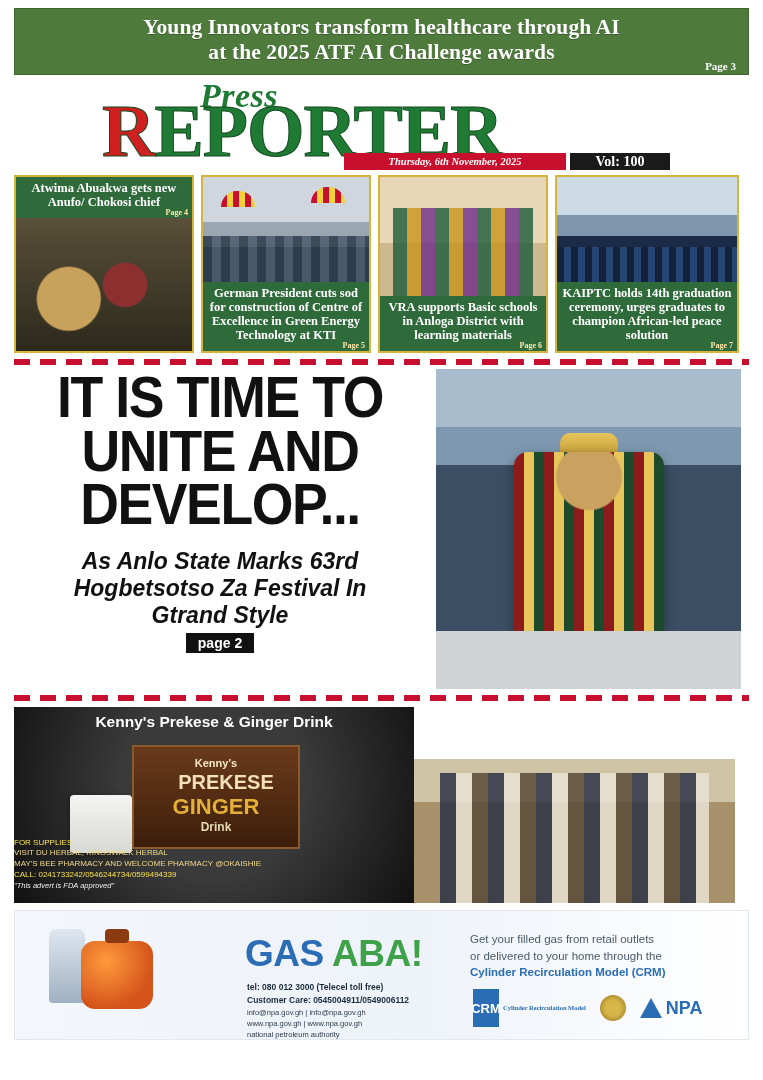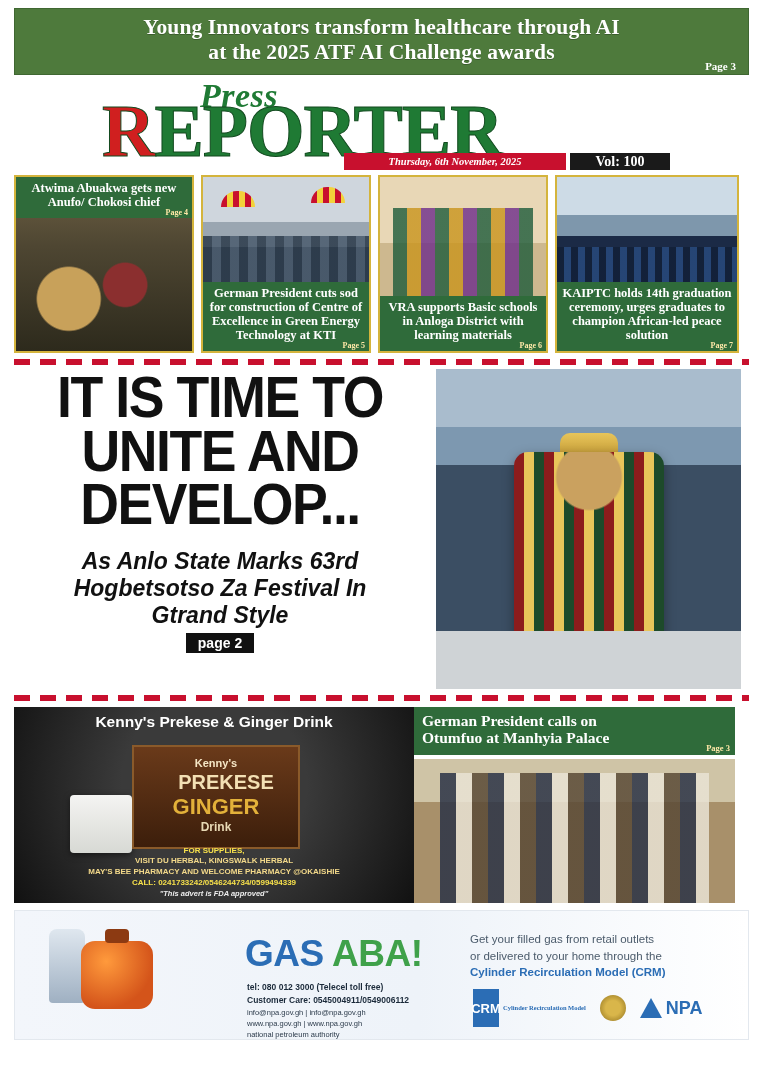--- a/index.html
+++ b/index.html
@@ -185,23 +185,23 @@
   .ad-kenny .box .b1 { font-size:11px; margin-top:10px; color:#f6e7c6; }
   .ad-kenny .box .b2 { font-size:20px; color:#f3e0b4; margin-top:2px;padding-left:20px; }
   .ad-kenny .box .b3 { font-size:22px; color:#e3b13a; }
   .ad-kenny .box .b4 { font-size:12px; color:#e8d9b5; }
   .ad-kenny .sachet {
     position:absolute; left:56px; top:88px; width:62px; height:58px;
     background:linear-gradient(#f4f4f2,#d7d9d4); border-radius:4px;
     box-shadow:0 2px 6px rgba(0,0,0,.5);
   }
   .ad-kenny .small {
-    position:absolute; left:0; right:0; bottom:4px; text-align:center;
+    position:absolute; left:0; right:0; bottom:12px; 
     color:#f3d98a; font-family:"Liberation Sans", sans-serif;
-    font-size:8px; font-weight:bold; line-height:1.35;
+    font-size:8px; font-weight:normal; line-height:1.35;
   }
   .ad-kenny .small .yel { color:#f6e04b; }
   .ad-kenny .small .ital { font-style:italic; color:#eee; font-size:7.5px; }
 
   .ad-german { width:321px; height:196px; position:relative; overflow:hidden; }
   .ad-german .hdr {
     background:#2f6b3a; color:#fff; font-weight:bold;
     font-size:15.5px; line-height:1.12; padding:5px 6px 8px 8px;
     position:relative;
   }
@@ -343,25 +343,20 @@
       <div class="small">
         <div class="yel">FOR SUPPLIES,</div>
         <div>VISIT DU HERBAL, KINGSWALK HERBAL</div>
         <div>MAY'S BEE PHARMACY AND WELCOME PHARMACY @OKAISHIE</div>
         <div class="yel">CALL: 0241733242/0546244734/0599494339</div>
         <div class="ital">"This advert is FDA approved"</div>
       </div>
     </div>
 
     <div class="ad-german">
-      <div class="hdr">
-        <div>German President calls on</div>
-        <div>Otumfuo at Manhyia Palace</div>
-        <div class="pg">Page 3</div>
-      </div>
       <div class="pic"></div>
     </div>
   </div>
 
   <div class="npa">
     <div class="cyl1"></div>
     <div class="cyl2"></div>
     <div class="title">
       <span class="g">GAS</span>
       <span class="a">ABA!</span>

